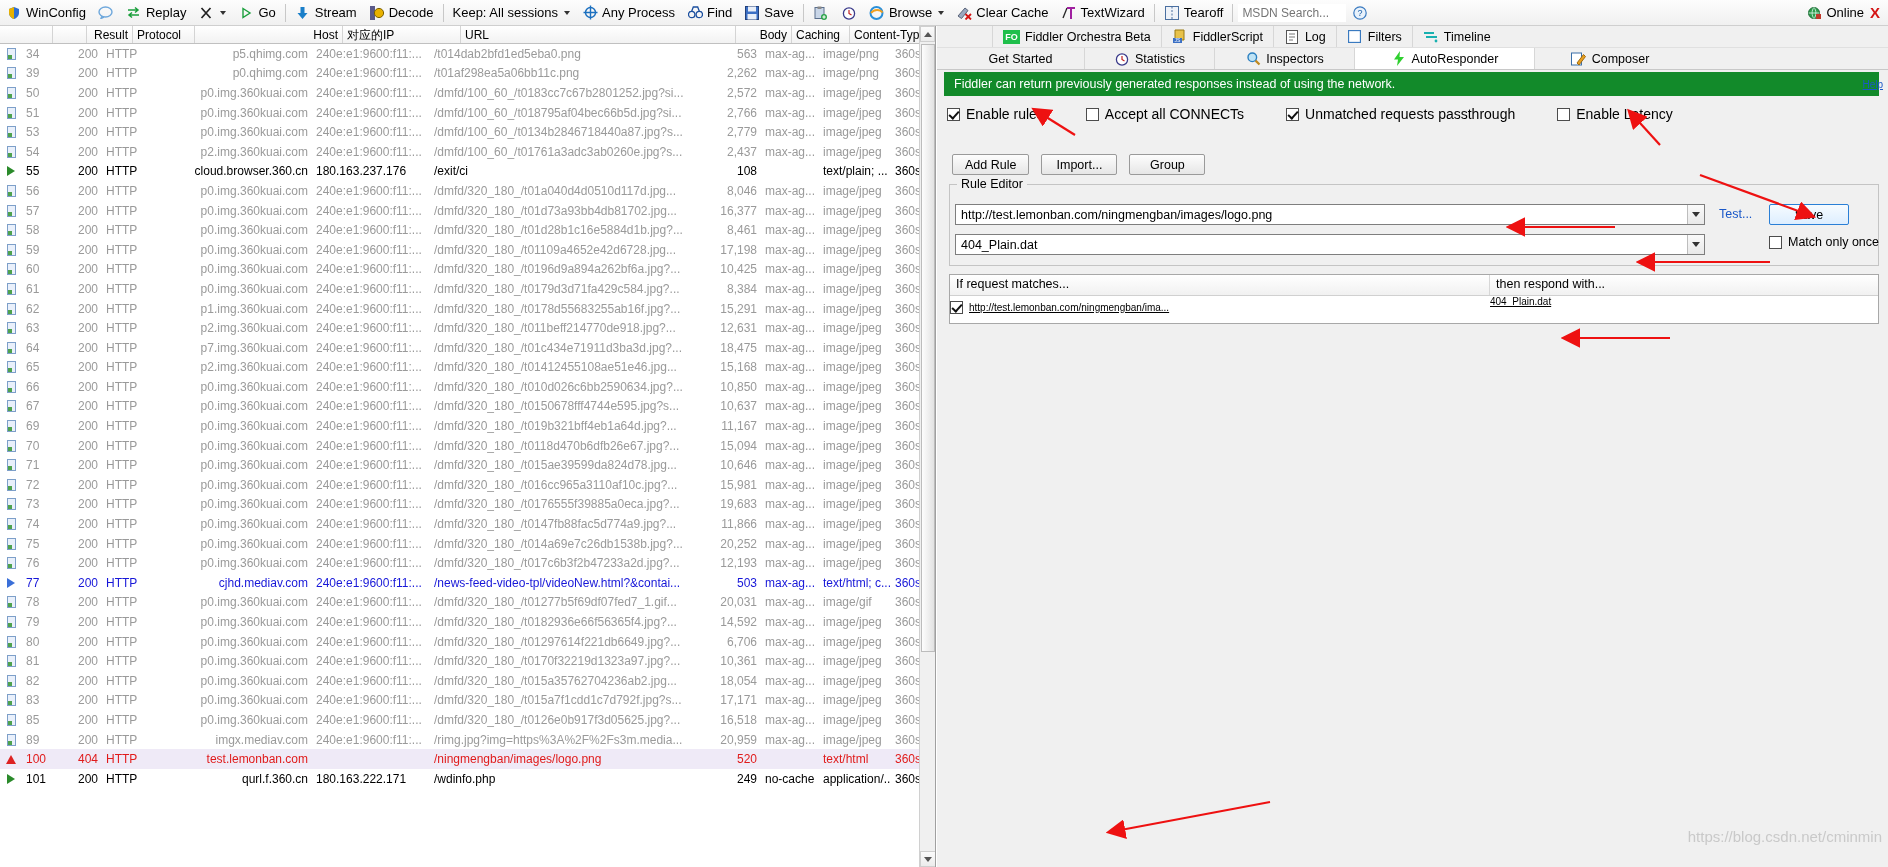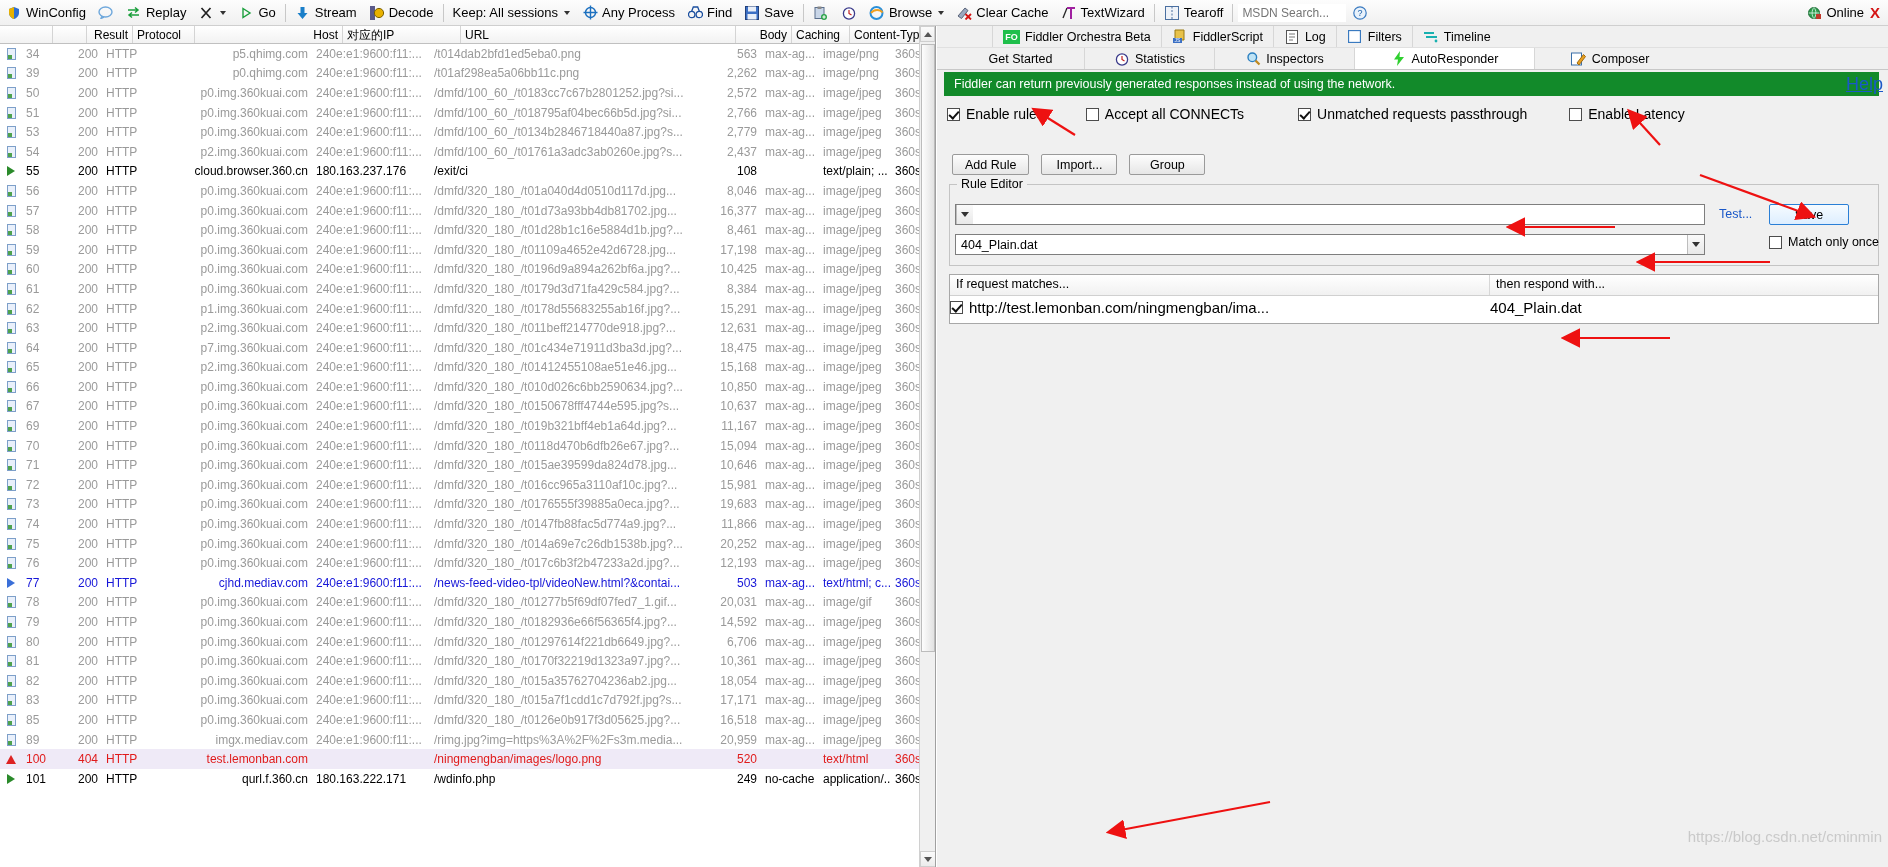--- a/index.html
+++ b/index.html
@@ -140,21 +140,21 @@
 
   
   #ar-banner {
     position: absolute; left: 7px; top: 46px; width: 935px; height: 24px;
     background: #128a2a; color: #fff; font-size: 12.5px;
     display: flex; align-items: center; padding-left: 10px;
   }
   #ar-help {
     position: absolute; right: 5px; top: 46px; height: 24px;
     display: flex; align-items: center; color: #1a58c8;
-    font-size: 18px; text-decoration: underline; cursor: pointer;
+    font-size: 10px; text-decoration: underline; cursor: pointer;
   }
 
   
   #ar-checks {
     position: absolute; left: 10px; top: 78px; width: 930px; height: 20px;
     display: flex; align-items: center; font-size: 14px;
   }
   .cbx { display: flex; align-items: center; gap: 6px; margin-right: 26px; white-space: nowrap; }
   .box {
     width: 13px; height: 13px; background: #fff; border: 1px solid #4c4c4c;
@@ -226,21 +226,21 @@
     background: #fff; border: 1px solid #a8a8a8;
   }
   #rules-head {
     display: flex; height: 21px; background: linear-gradient(#ffffff,#f1f1f1);
     border-bottom: 1px solid #d0d0d0; font-size: 12.5px;
   }
   #rules-head div { padding: 2px 0 0 6px; overflow: hidden; white-space: nowrap; }
   .rl-c1 { width: 540px; flex: 0 0 540px; border-right: 1px solid #d7d7d7; }
   .rl-c2 { flex: 1 1 auto; }
   #rules-body .rrow {
-    display: flex; height: 22px; align-items: center; font-size: 15px;
+    display: flex; height: 22px; font-size: 10px; text-decoration: underline;
   }
   #rules-body .rrow .rl-c1 { display: flex; align-items: center; gap: 6px; border-right: none; }
 
   
   .ann { position: absolute; pointer-events: none; }
   #watermark {
     position: absolute; right: 6px; bottom: 22px;
     font-size: 15px; color: #c9c9c9; white-space: nowrap;
   }
 </style>
@@ -1117,40 +1117,41 @@
 
     <div id="ar-checks">
       <div class="cbx">
         <span class="box checked"></span>
         <span>Enable rules</span>
       </div>
       <div class="cbx" style="margin-left:16px">
         <span class="box"></span>
         <span>Accept all CONNECTs</span>
       </div>
-      <div class="cbx" style="margin-left:28px">
+      <div class="cbx" style="margin-left:16px">
         <span class="box checked"></span>
         <span>Unmatched requests passthrough</span>
       </div>
       <div class="cbx" style="margin-left:16px">
         <span class="box"></span>
         <span>Enable Latency</span>
       </div>
     </div>
 
     <div id="ar-buttons">
       <div class="btn">Add Rule</div>
       <div class="btn">Import...</div>
       <div class="btn">Group</div>
     </div>
 
     <div id="rule-editor"></div>
     <div id="rule-editor-legend">Rule Editor</div>
 
     <div class="combo" id="combo-match">
+      <span class="val">http://test.lemonban.com/ningmengban/images/logo.png</span>
       <span class="arrowbtn">
           <span class="cb-caret"></span>
         </span>
     </div>
     <div class="combo" id="combo-resp">
       <span class="val">404_Plain.dat</span>
       <span class="arrowbtn">
           <span class="cb-caret"></span>
         </span>
     </div>

